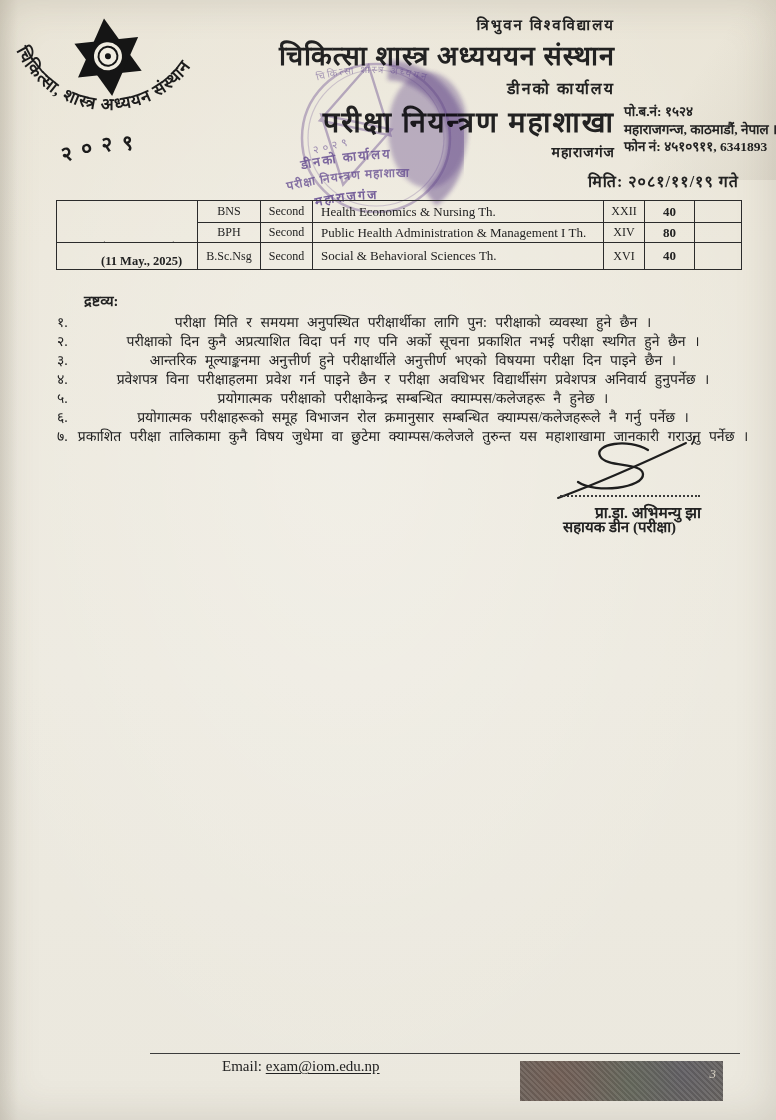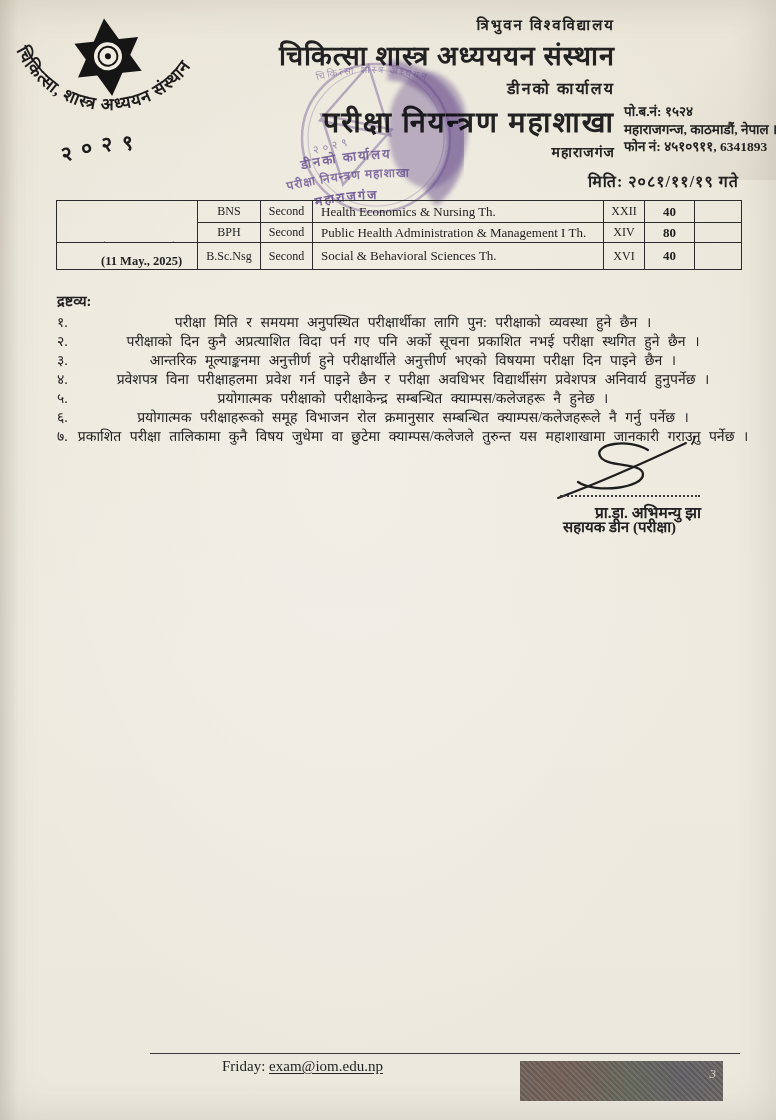--- a/index.html
+++ b/index.html
@@ -40,21 +40,21 @@
   .cell.last-col{border-right:none;}
   .cell.last-row{border-bottom:none;}
   .cell.subject{justify-content:flex-start;padding-left:8px;font-size:13px;white-space:nowrap;}
   .cell.marks{font-weight:bold;font-size:13px;}
   .datecell{flex-direction:column;line-height:14px;}
   .date-np{font-size:13px;font-weight:bold;letter-spacing:1px;}
   .date-en{font-size:12.5px;font-weight:bold;margin-left:44px;}
 
   
   .notes{left:57px;top:290px;width:692px;}
-  .notes-heading{font-size:14.5px;font-weight:bold;margin-bottom:3px;}
+  .notes-heading{font-size:14.5px;font-weight:bold;margin-bottom:3px;margin-left:27px;}
   .note{display:flex;font-size:14px;line-height:19px;word-spacing:5px;}
   .note .num{width:20px;flex:none;}
   .note .txt{flex:1;text-align:center;}
 
   
   .sig-dots{left:560px;top:495px;width:140px;border-bottom:2px dotted #3a3a3a;height:0;}
   .sig-name{left:595px;top:501px;font-size:15.5px;font-weight:bold;white-space:nowrap;}
   .sig-title{left:563px;top:516px;font-size:15px;font-weight:bold;white-space:nowrap;}
 
   
@@ -214,19 +214,19 @@
     <path d="M96,14 C76,2 42,8 48,20 C54,32 90,26 91,38 C92,52 44,58 26,46" fill="none" stroke="#1e1e1e" stroke-width="2.3" stroke-linecap="round"></path>
     <path d="M6,62 C44,48 98,24 134,7" fill="none" stroke="#1e1e1e" stroke-width="2" stroke-linecap="round"></path>
     <path d="M140,8 q4,-6 1,-9" fill="none" stroke="#1e1e1e" stroke-width="1.8" stroke-linecap="round"></path>
   </svg>
   <div class="abs sig-dots"></div>
   <div class="abs sig-name">प्रा.डा. अभिमन्यु झा</div>
   <div class="abs sig-title">सहायक डीन (परीक्षा)</div>
 
   <div class="abs footer-line"></div>
   <div class="abs email">
-    <span>Friday:</span>
+    <span>Email:</span>
     <u>exam@iom.edu.np</u>
   </div>
   <div class="abs pgblock">
     <span class="pgnum">3</span>
   </div>
 </div>
 
 </body></html>

